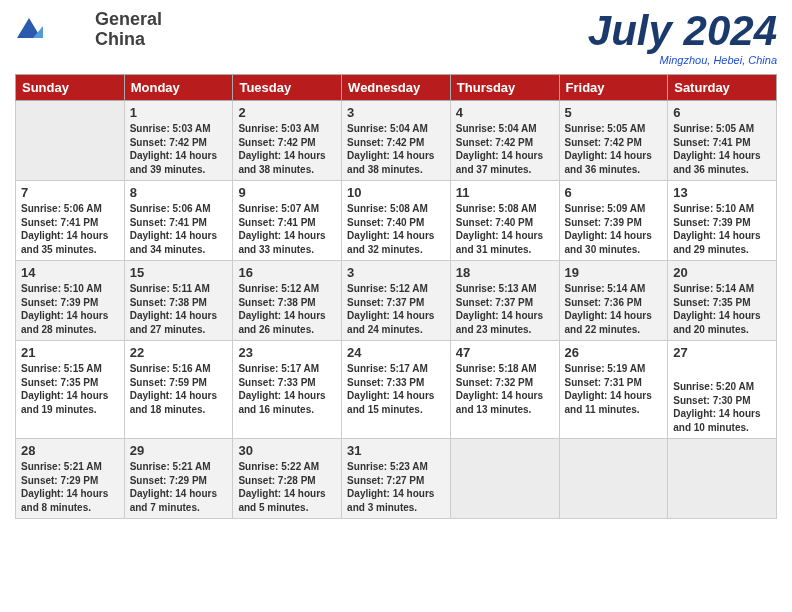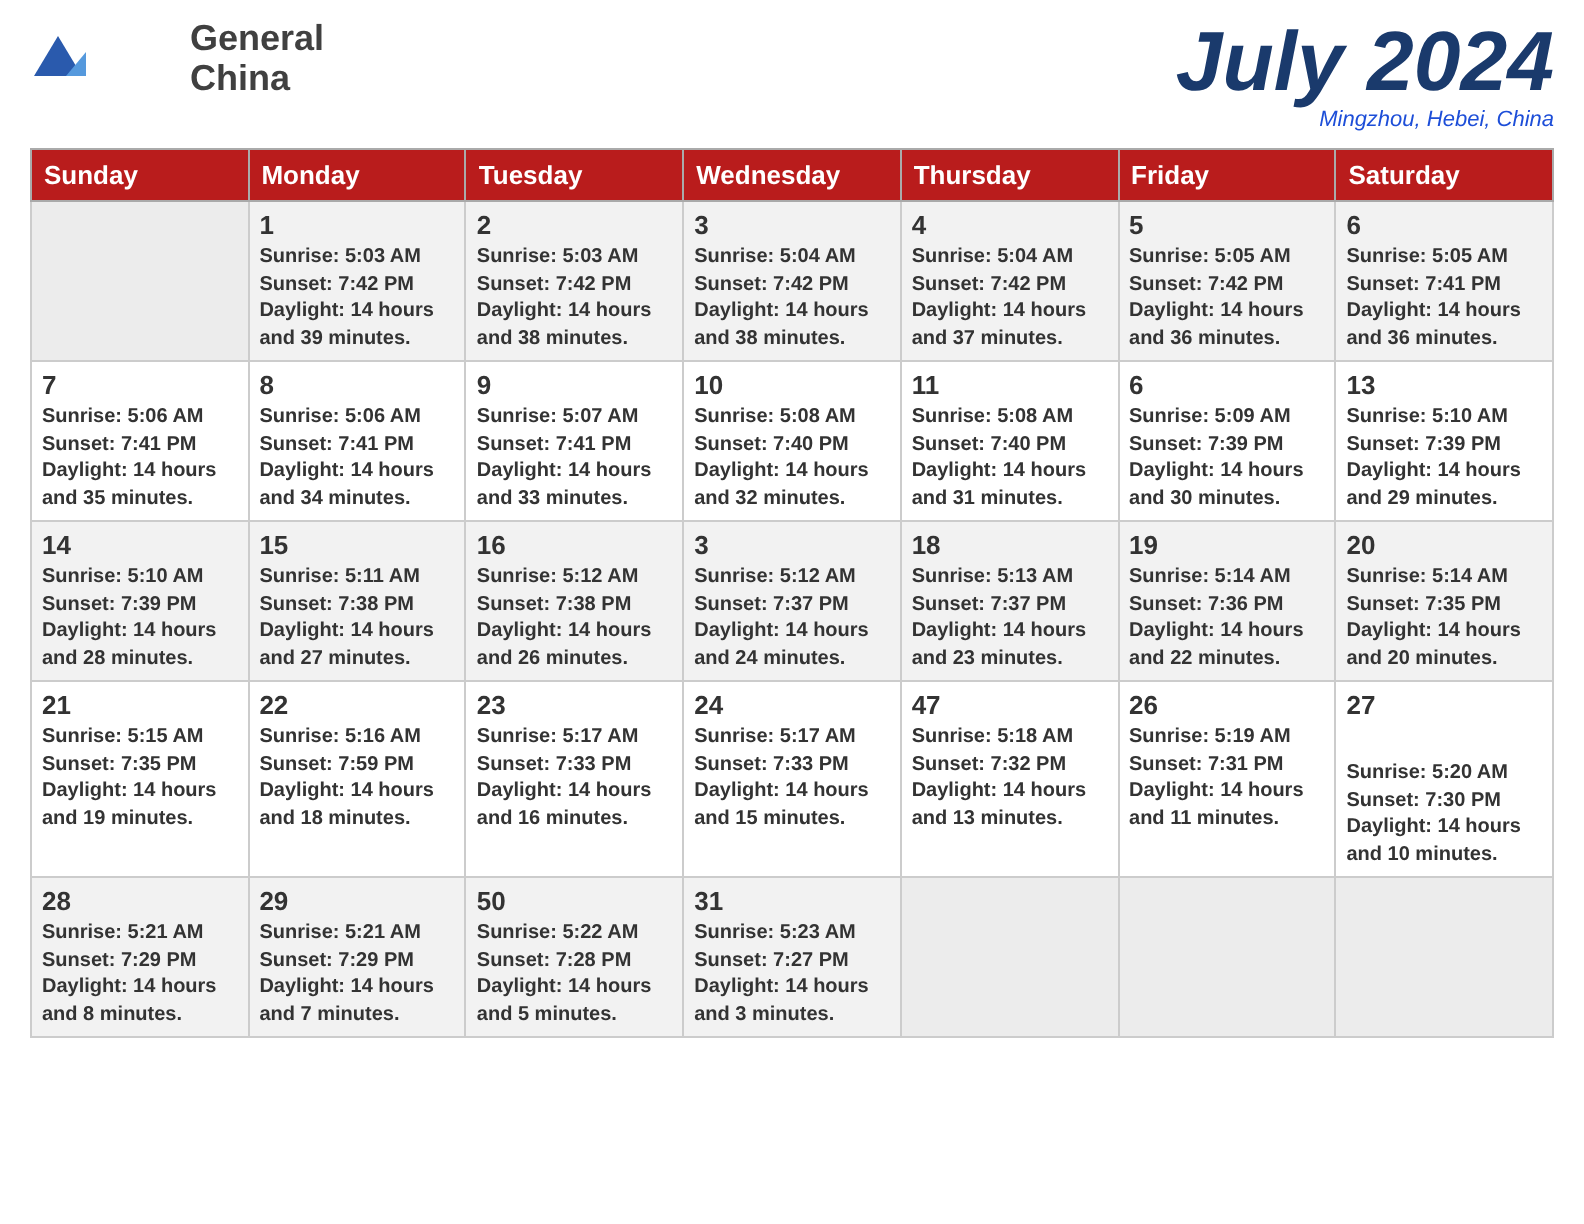--- a/index.html
+++ b/index.html
@@ -263,21 +263,21 @@
 and 8 minutes.</div>
           </td>
           <td>
             <span class="day-num">29</span>
             <div class="cell-text" style="white-space: pre-line;">Sunrise: 5:21 AM
 Sunset: 7:29 PM
 Daylight: 14 hours
 and 7 minutes.</div>
           </td>
           <td>
-            <span class="day-num">50</span>
+            <span class="day-num">30</span>
             <div class="cell-text" style="white-space: pre-line;">Sunrise: 5:22 AM
 Sunset: 7:28 PM
 Daylight: 14 hours
 and 5 minutes.</div>
           </td>
           <td>
             <span class="day-num">31</span>
             <div class="cell-text" style="white-space: pre-line;">Sunrise: 5:23 AM
 Sunset: 7:27 PM
 Daylight: 14 hours

